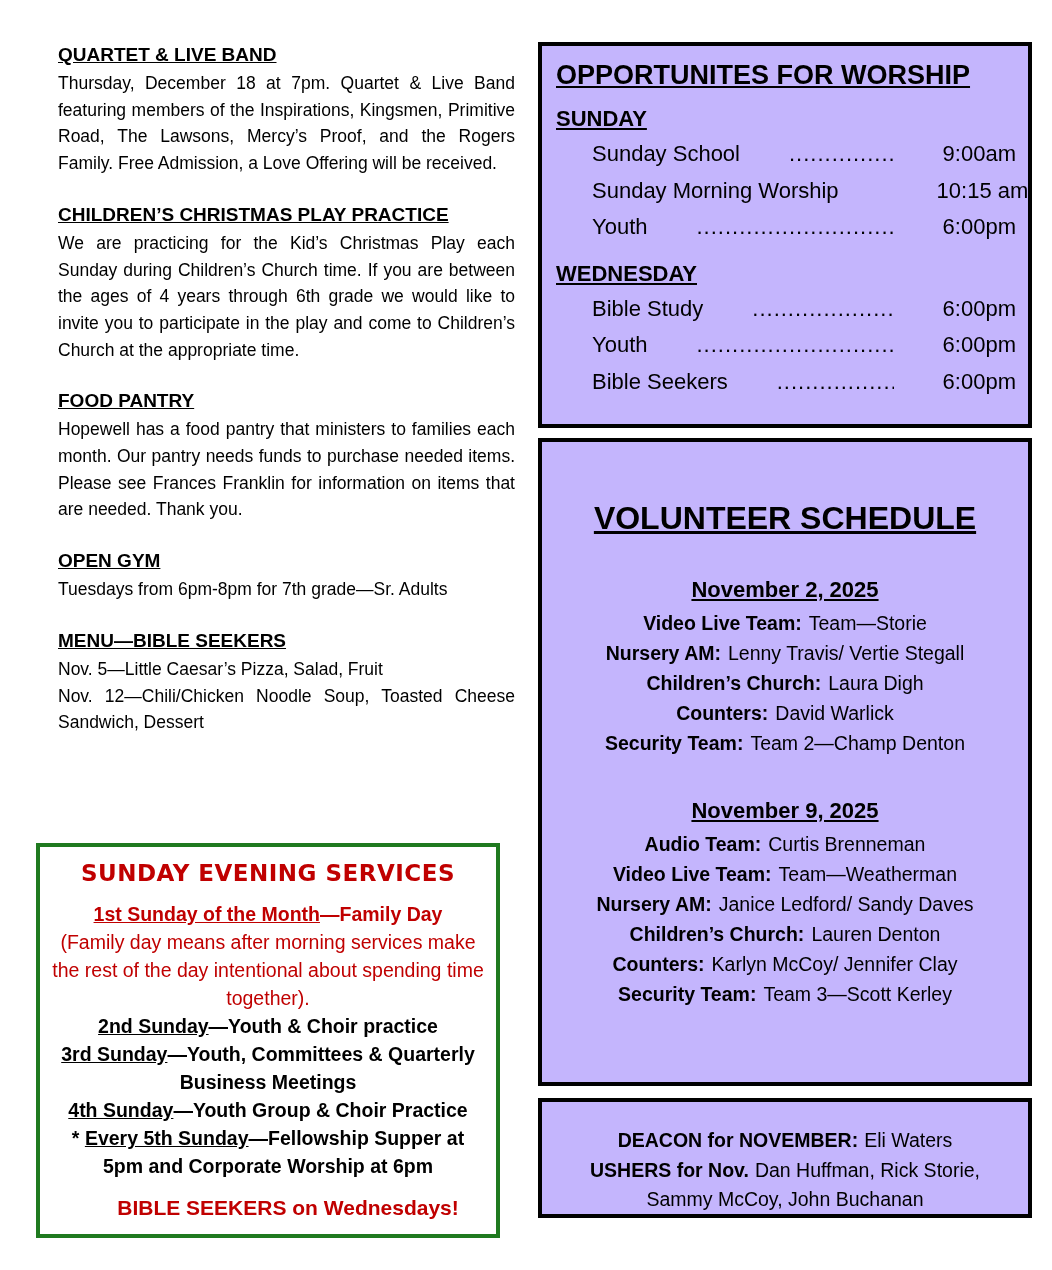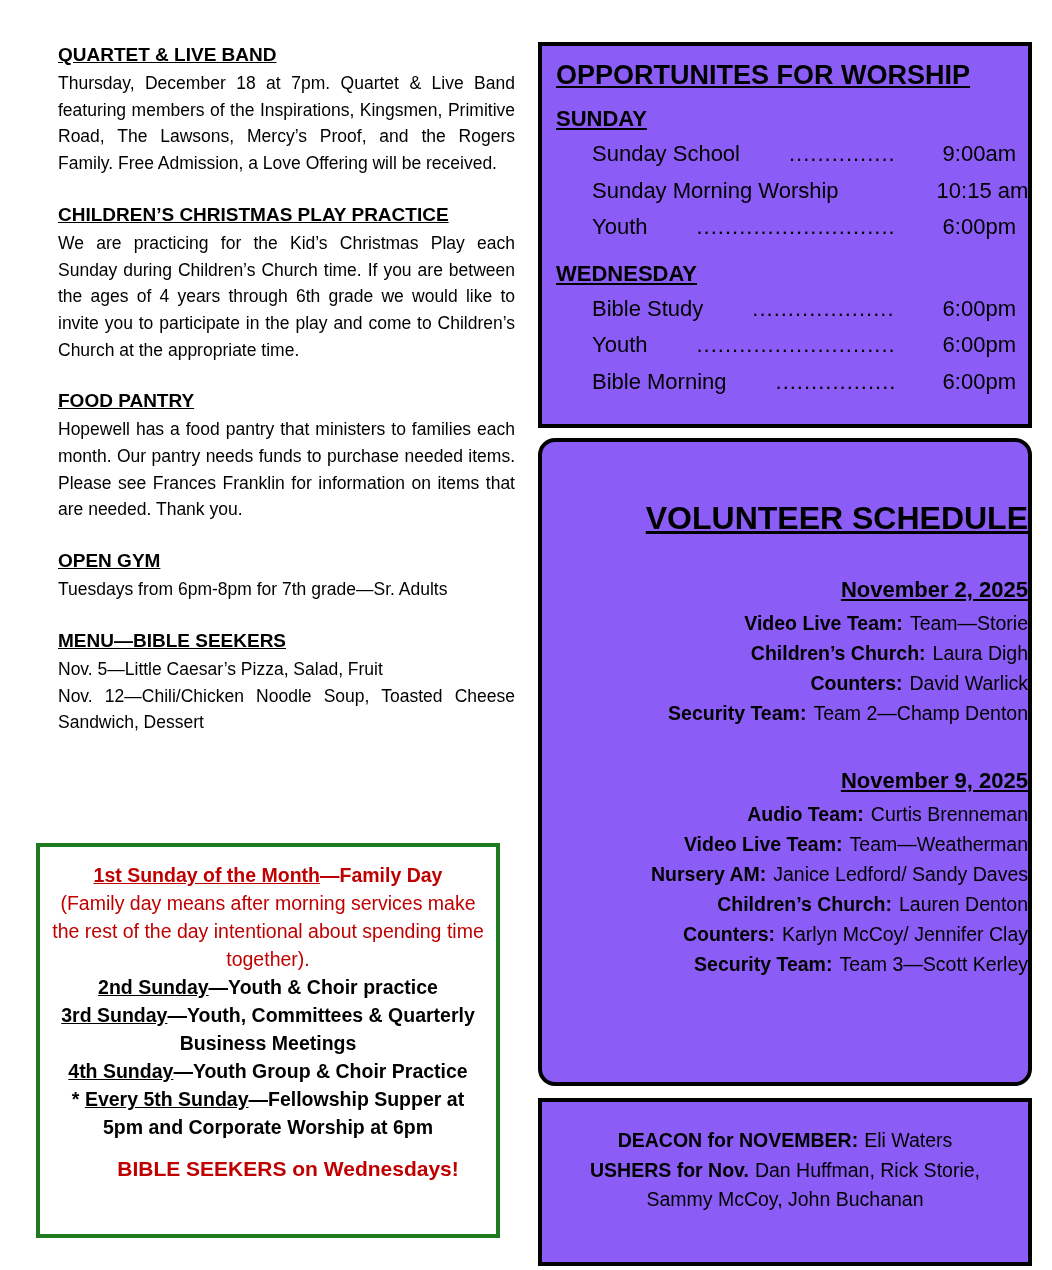--- a/index.html
+++ b/index.html
@@ -24,36 +24,36 @@
   }
   .green-lines{margin-top:14px;font-size:19.5px;line-height:28px;padding:0 10px;}
   .gl-red{color:#c00000;}
   .gl-black{color:#000;}
   .gl-bold{font-weight:bold;}
   .gl .u{text-decoration:underline;}
   .green-footer{color:#c00000;font-weight:bold;font-size:21px;margin-top:16px;margin-left:40px;}
   
   .rbox{
     position:absolute;left:538px;width:494px;border:4px solid #000;
-    box-sizing:border-box;background:#8b5cf6;
+    box-sizing:border-box;background:#c4b5fd;
   }
   #worship-box{top:42px;height:386px;padding:8px 12px 0 12px;}
   .worship-title{font-size:27px;font-weight:bold;text-decoration:underline;margin:6px 0 8px 2px;}
   .day-heading{font-size:22px;font-weight:bold;text-decoration:underline;margin:15px 0 4px 2px;}
   .sched-item{display:flex;align-items:baseline;padding-left:38px;font-size:22px;line-height:36.5px;gap:44px;}
   .sched-name{white-space:nowrap;}
   .dots{flex:1;overflow:hidden;white-space:nowrap;margin:0 5px;letter-spacing:1px;}
   .sched-time{white-space:nowrap;}
-  #volunteer-box{top:438px;height:648px;text-align:right;border-radius:17px;}
+  #volunteer-box{top:438px;height:648px;text-align:center;}
   .volunteer-title{font-size:32px;font-weight:bold;text-decoration:underline;margin-top:58px;}
   .vol-date{font-size:22px;font-weight:bold;text-decoration:underline;margin-top:40px;}
   .vol-rows{margin-top:5px;}
   .vol-row{font-size:19.5px;line-height:30px;}
   .vol-label{font-weight:bold;margin-right:7px;}
-  #deacon-box{top:1098px;height:168px;text-align:center;padding:24px 20px 0 20px;}
+  #deacon-box{top:1098px;height:120px;text-align:center;padding:24px 20px 0 20px;}
   .deacon-line{font-size:19.5px;line-height:29.5px;}
   .deacon-label{font-weight:bold;margin-right:6px;}
 </style>
 </head>
 <body>
 
 <div class="left-col">
   <div id="left-sections">
       <div class="section">
         <div class="sec-heading">QUARTET &amp; LIVE BAND</div>
@@ -73,20 +73,21 @@
       </div>
       <div class="section">
         <div class="sec-heading">MENU—BIBLE SEEKERS</div>
         <div class="sec-para">Nov. 5—Little Caesar’s Pizza, Salad, Fruit</div>
         <div class="sec-para">Nov. 12—Chili/Chicken Noodle Soup, Toasted Cheese Sandwich, Dessert</div>
       </div>
     </div>
 </div>
 
 <div class="green-box">
+  <div class="green-title">SUNDAY EVENING SERVICES</div>
   <div id="green-lines" class="green-lines">
       <div class="gl gl-red gl-bold"><span class="u">1st Sunday of the Month</span><span class="rest">—Family Day</span></div>
       <div class="gl gl-red"><span class="pre">(Family day means after morning services make the rest of the day intentional about spending time together).</span></div>
       <div class="gl gl-black gl-bold"><span class="u">2nd Sunday</span><span class="rest">—Youth &amp; Choir practice</span></div>
       <div class="gl gl-black gl-bold"><span class="u">3rd Sunday</span><span class="rest">—Youth, Committees &amp; Quarterly Business Meetings</span></div>
       <div class="gl gl-black gl-bold"><span class="u">4th Sunday</span><span class="rest">—Youth Group &amp; Choir Practice</span></div>
       <div class="gl gl-black gl-bold"><span class="pre">* </span><span class="u">Every 5th Sunday</span><span class="rest">—Fellowship Supper at 5pm and Corporate Worship at 6pm</span></div>
     </div>
   <div class="green-footer">BIBLE SEEKERS on Wednesdays!</div>
 </div>
@@ -118,35 +119,36 @@
           <span class="sched-name">Bible Study</span>
           <span class="dots">................................................................................</span>
           <span class="sched-time">6:00pm</span>
         </div>
         <div class="sched-item">
           <span class="sched-name">Youth</span>
           <span class="dots">................................................................................</span>
           <span class="sched-time">6:00pm</span>
         </div>
         <div class="sched-item">
-          <span class="sched-name">Bible Morning</span>
+          <span class="sched-name">Bible Seekers</span>
           <span class="dots">................................................................................</span>
           <span class="sched-time">6:00pm</span>
         </div>
       </div>
     </div>
 </div>
 
 <div id="volunteer-box" class="rbox">
   <div class="volunteer-title">VOLUNTEER SCHEDULE</div>
   <div id="volunteer-groups">
       <div class="vol-group">
         <div class="vol-date">November 2, 2025</div>
         <div class="vol-rows">
           <div class="vol-row"><span class="vol-label">Video Live Team:</span><span class="vol-value">Team—Storie</span></div>
+          <div class="vol-row"><span class="vol-label">Nursery AM:</span><span class="vol-value">Lenny Travis/ Vertie Stegall</span></div>
           <div class="vol-row"><span class="vol-label">Children’s Church:</span><span class="vol-value">Laura Digh</span></div>
           <div class="vol-row"><span class="vol-label">Counters:</span><span class="vol-value">David Warlick</span></div>
           <div class="vol-row"><span class="vol-label">Security Team:</span><span class="vol-value">Team 2—Champ Denton</span></div>
         </div>
       </div>
       <div class="vol-group">
         <div class="vol-date">November 9, 2025</div>
         <div class="vol-rows">
           <div class="vol-row"><span class="vol-label">Audio Team:</span><span class="vol-value">Curtis Brenneman</span></div>
           <div class="vol-row"><span class="vol-label">Video Live Team:</span><span class="vol-value">Team—Weatherman</span></div>

